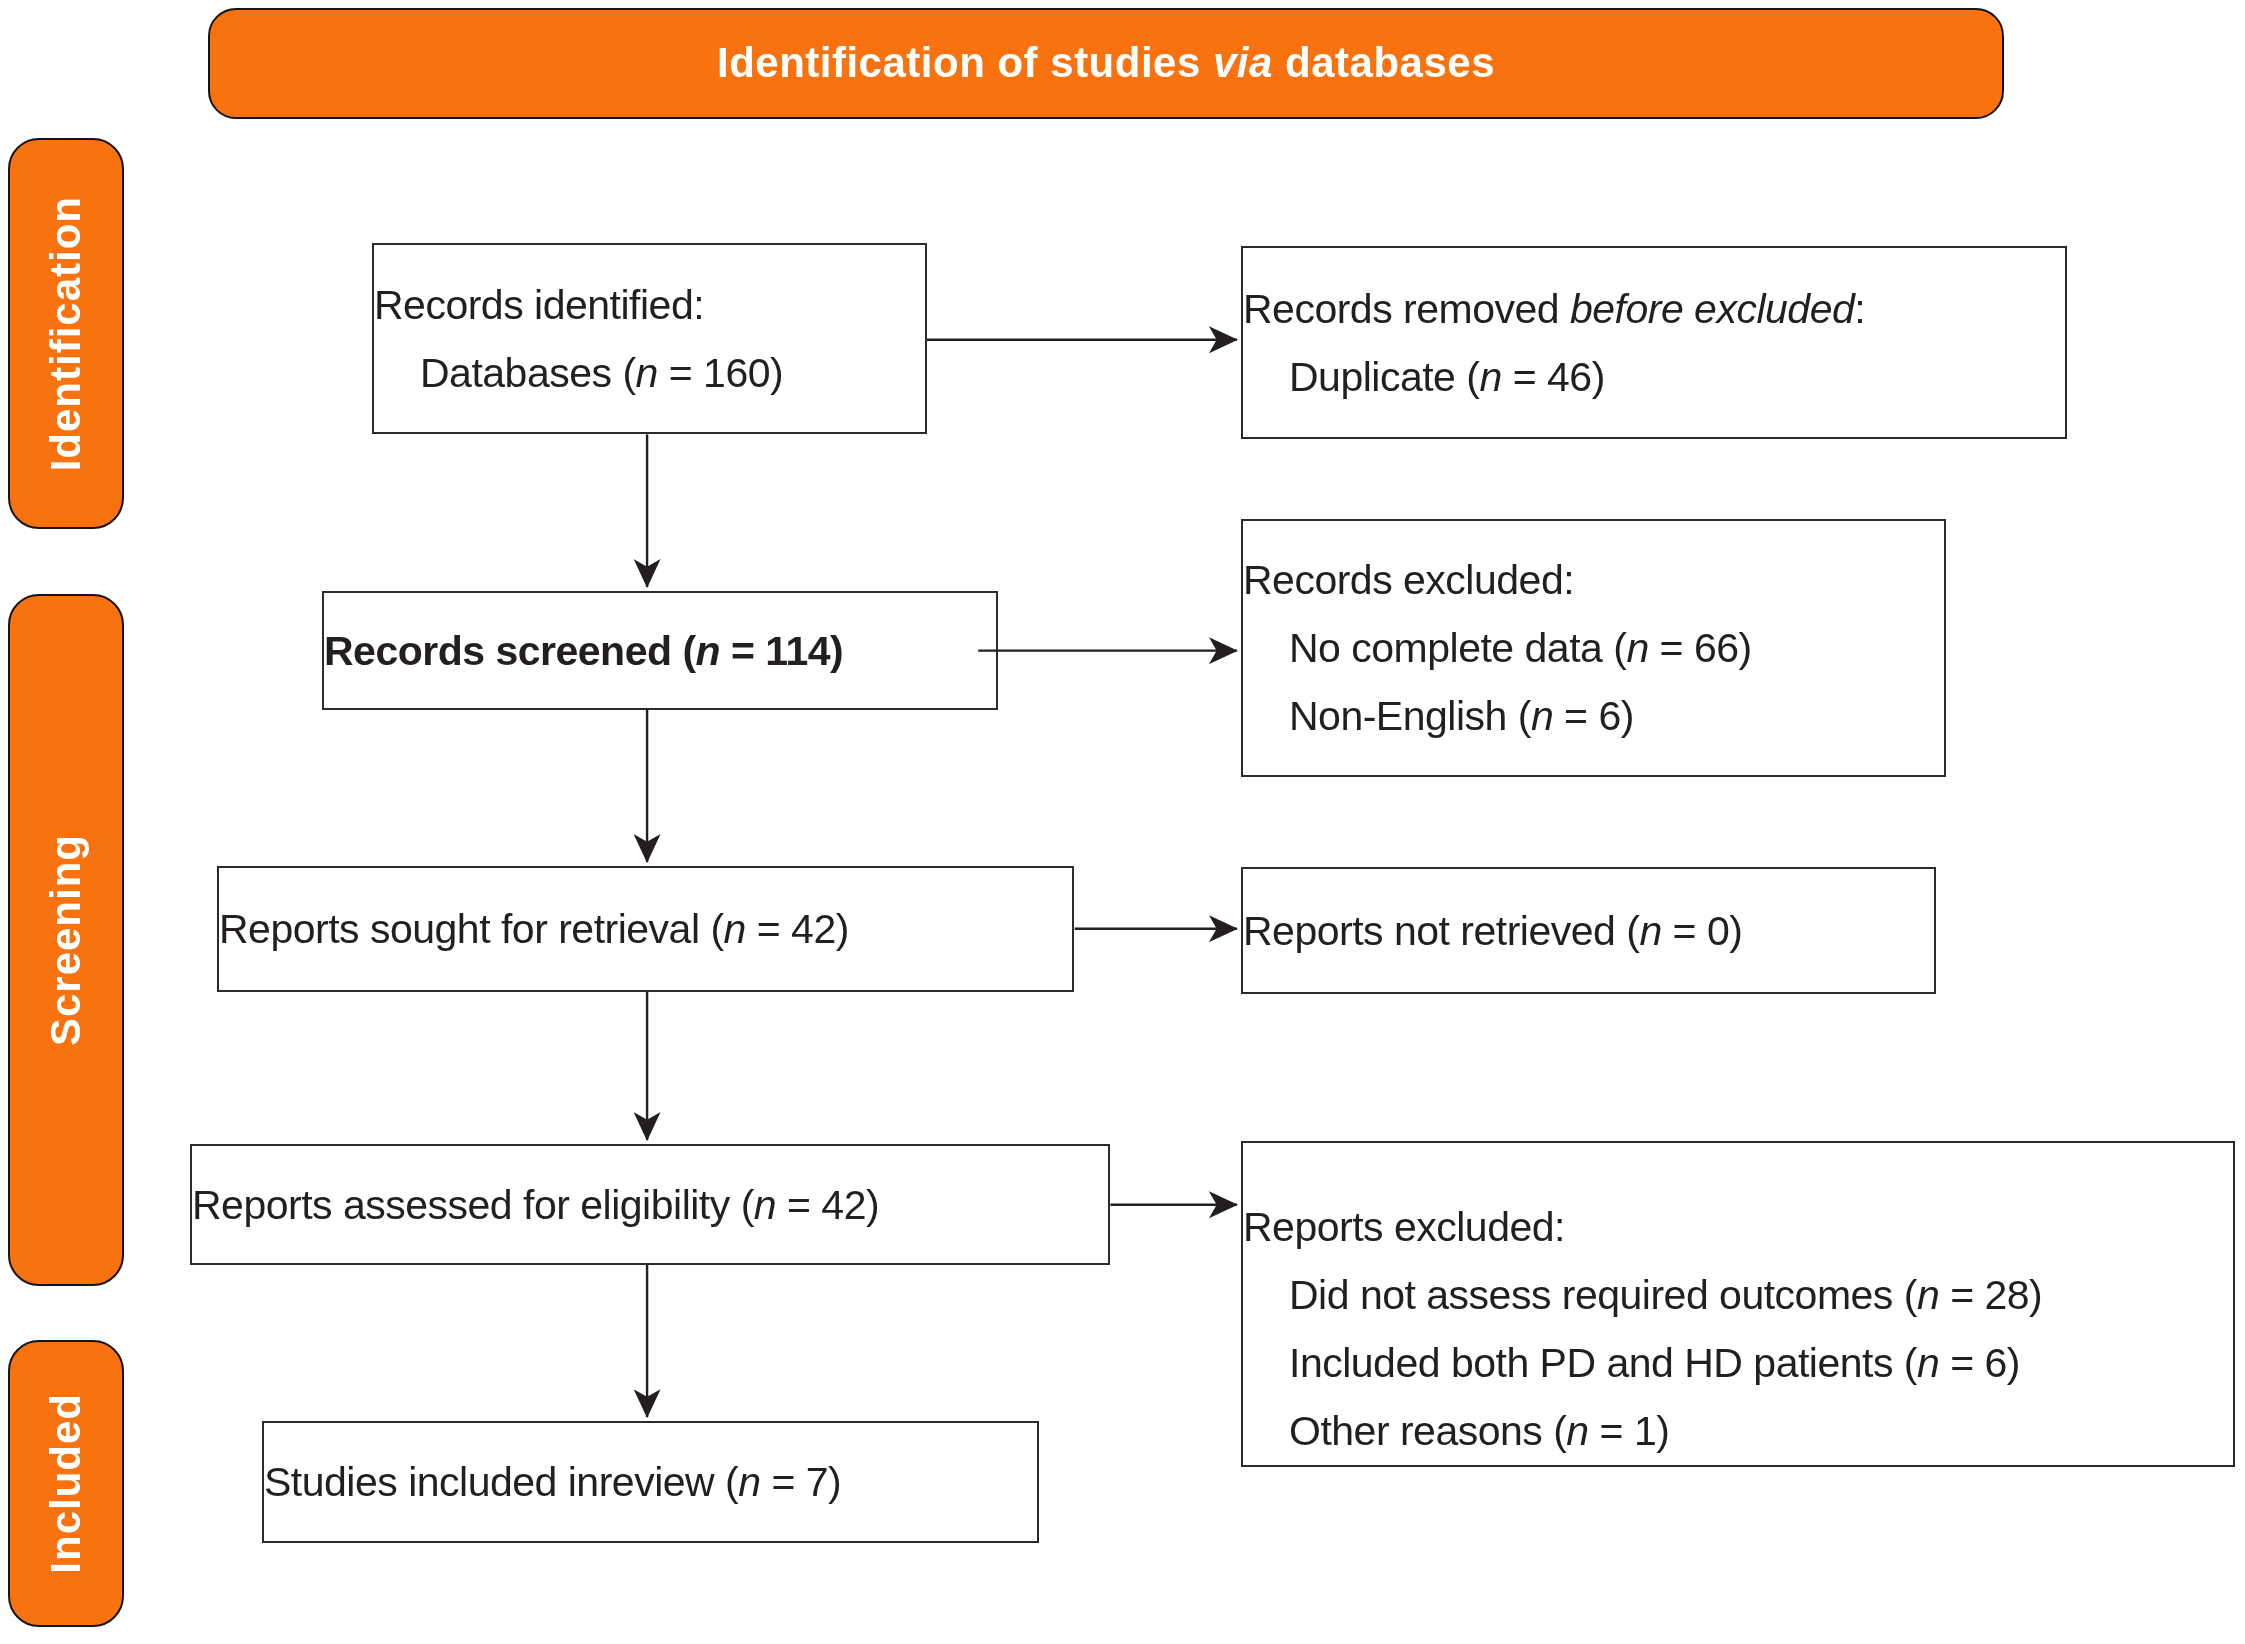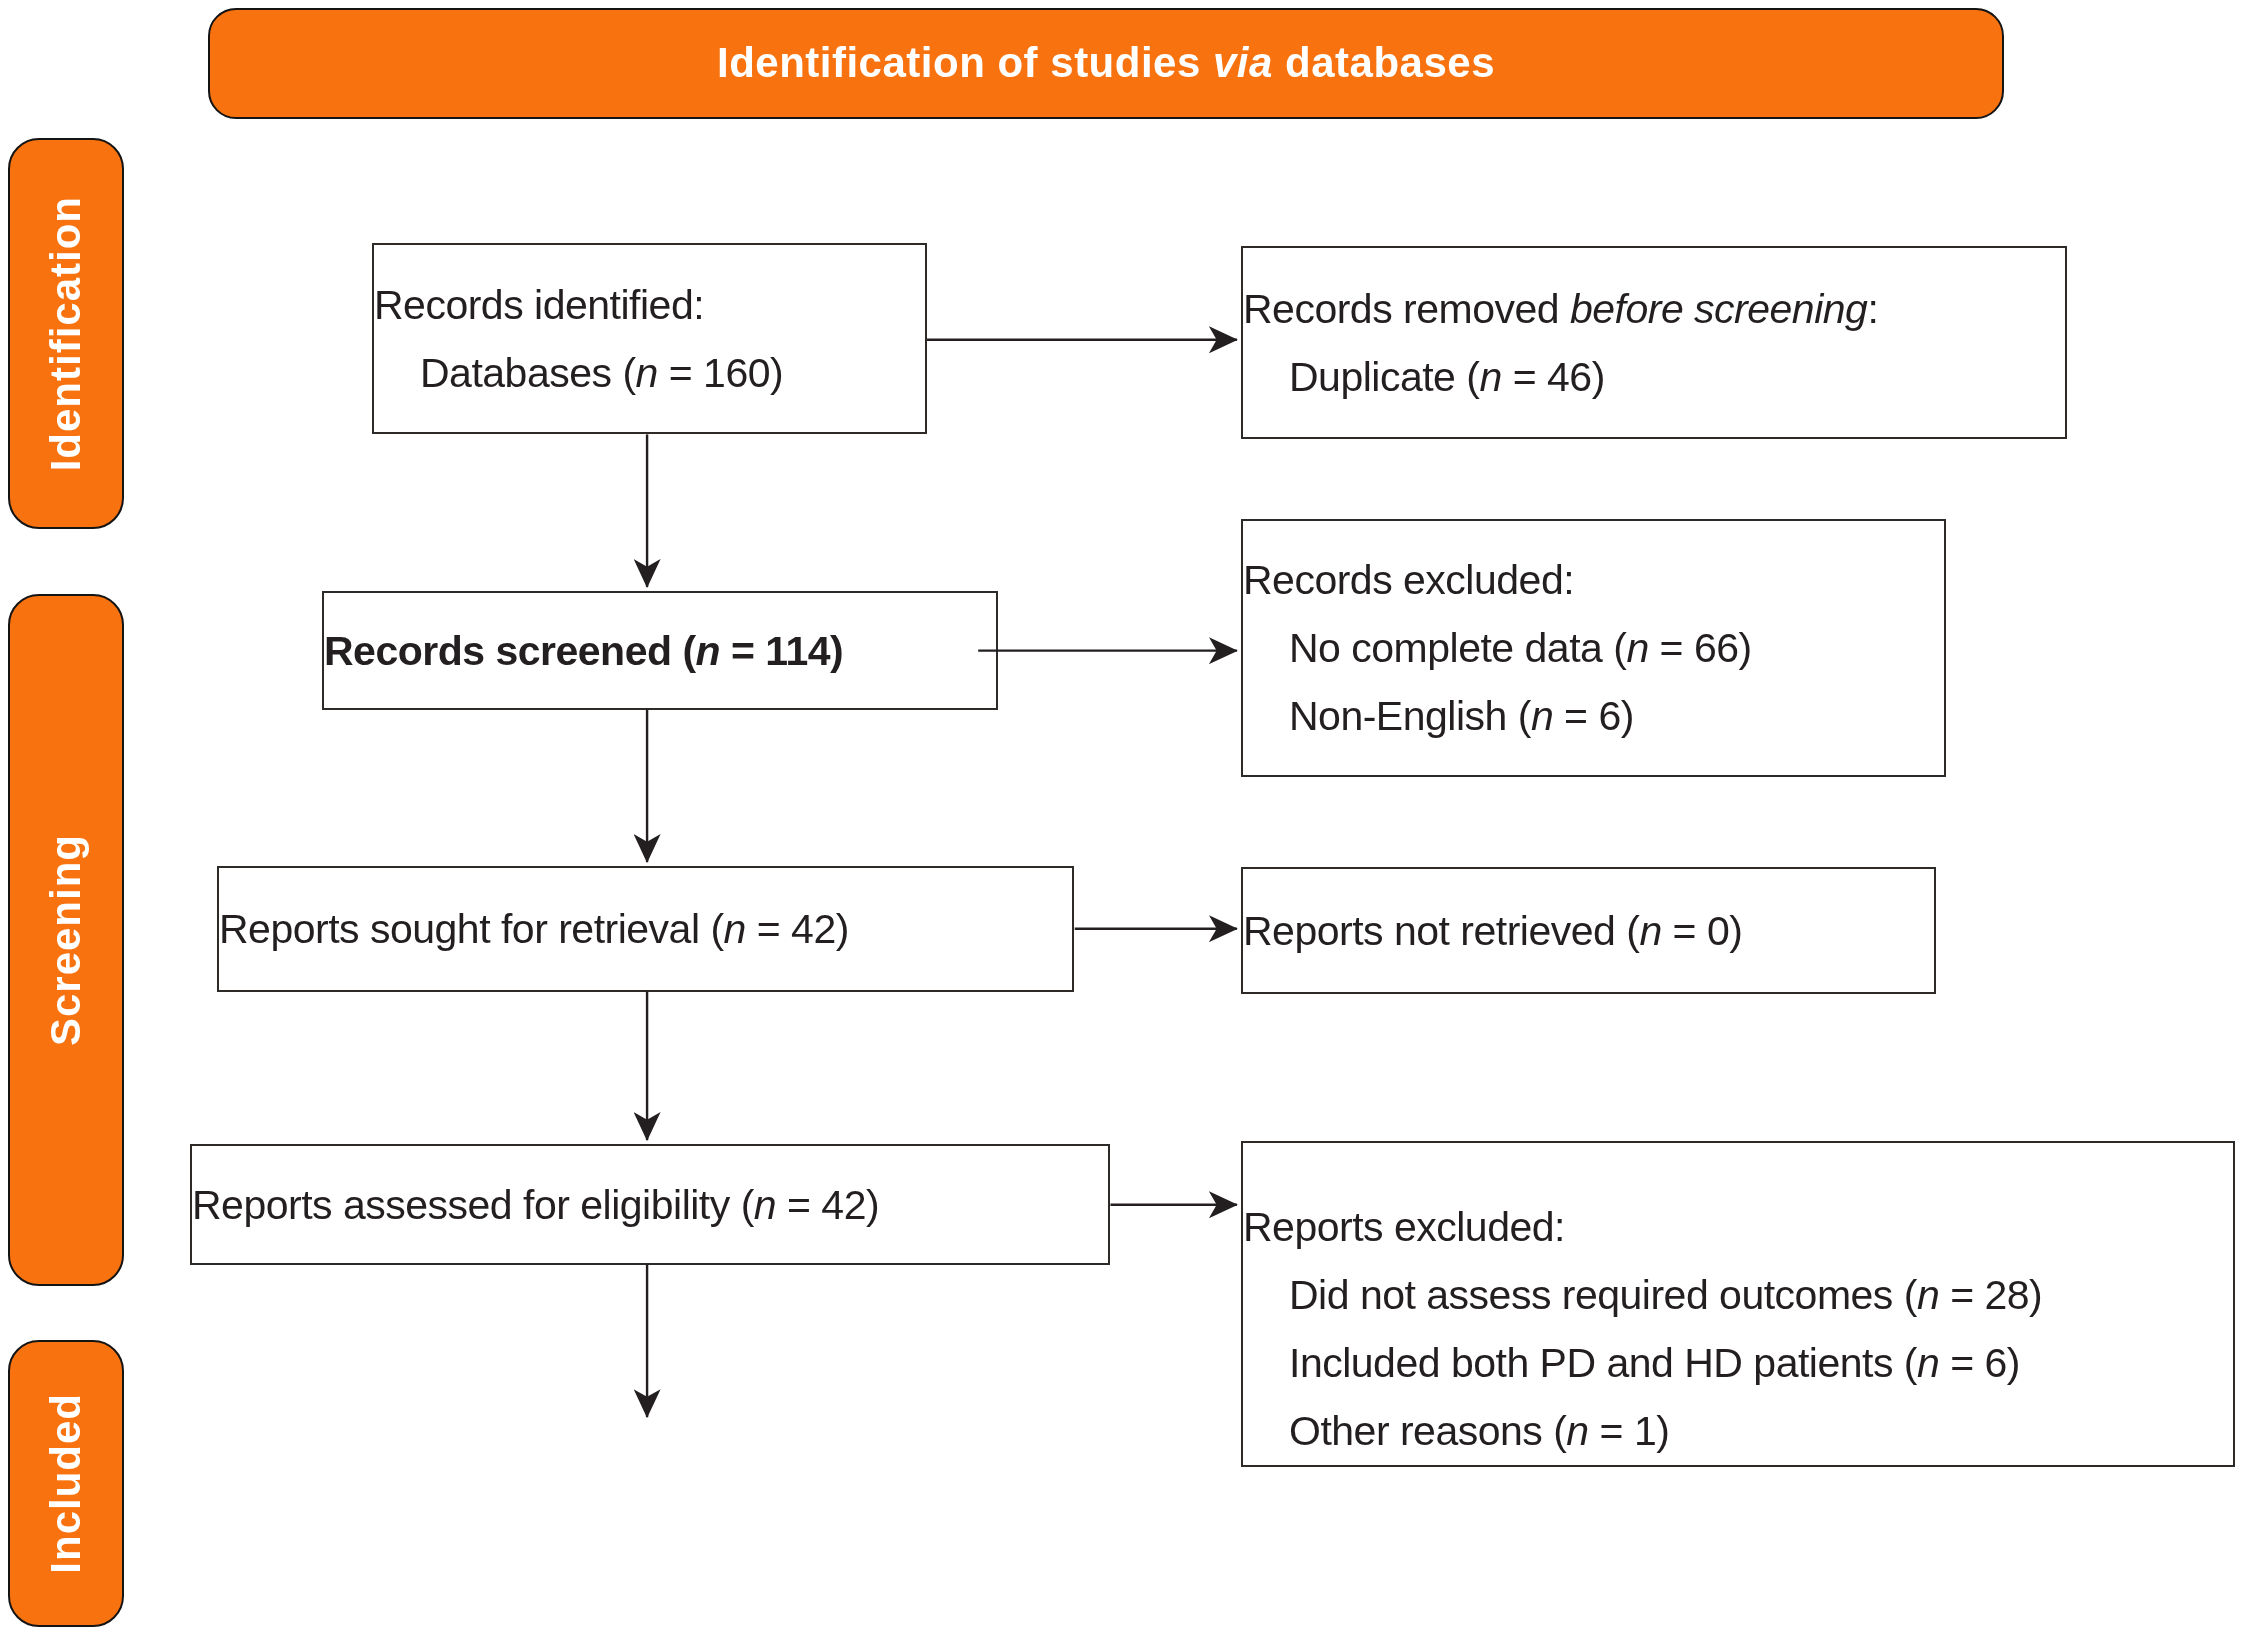--- a/index.html
+++ b/index.html
@@ -126,23 +126,26 @@
   </div>
 
   <div class="fbox" id="b3">
     <div class="line">Reports sought for retrieval (<i>n</i> = 42)</div>
   </div>
 
   <div class="fbox" id="b4">
     <div class="line">Reports assessed for eligibility (<i>n</i> = 42)</div>
   </div>
 
+  <div class="fbox" id="b5">
+    <div class="line">Studies included inreview (<i>n</i> = 7)</div>
+  </div>
 
   <div class="fbox" id="r1">
-    <div class="line">Records removed <i>before screening</i>:</div>
+    <div class="line">Records removed <i>before excluded</i>:</div>
     <div class="line indent">Duplicate (<i>n</i> = 46)</div>
   </div>
 
   <div class="fbox" id="r2">
     <div class="line">Records excluded:</div>
     <div class="line indent">No complete data (<i>n</i> = 66)</div>
     <div class="line indent">Non-English (<i>n</i> = 6)</div>
   </div>
 
   <div class="fbox" id="r3">

